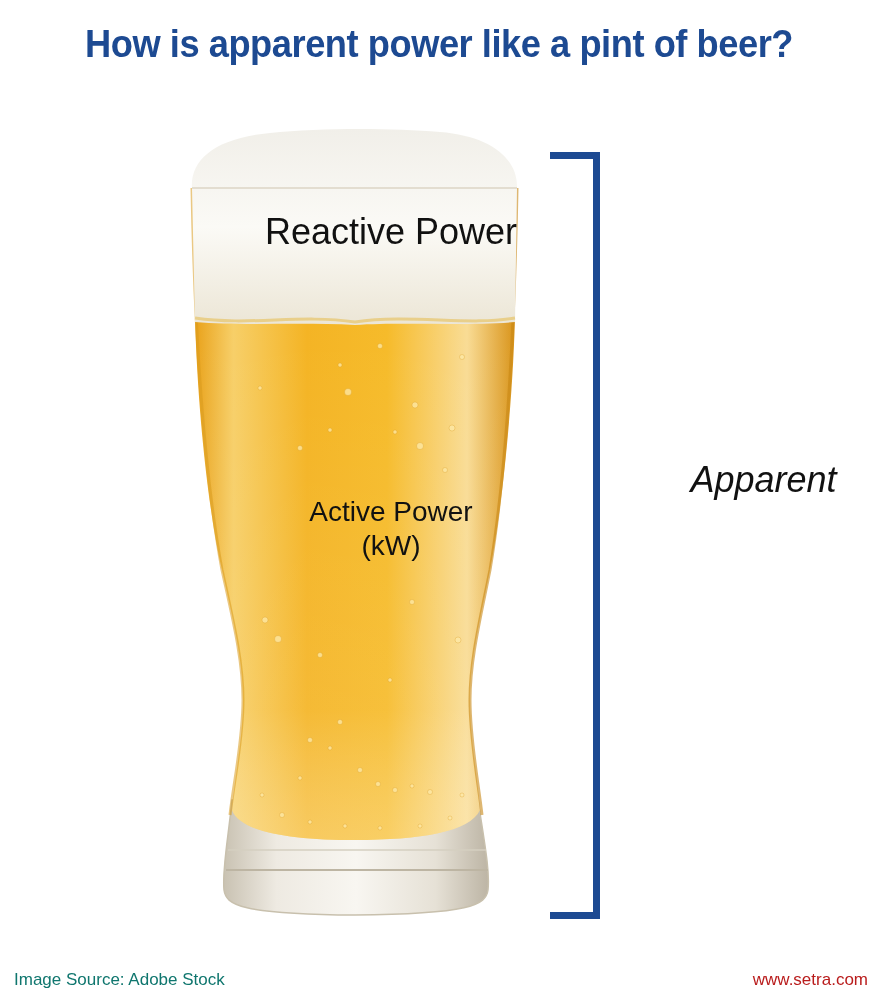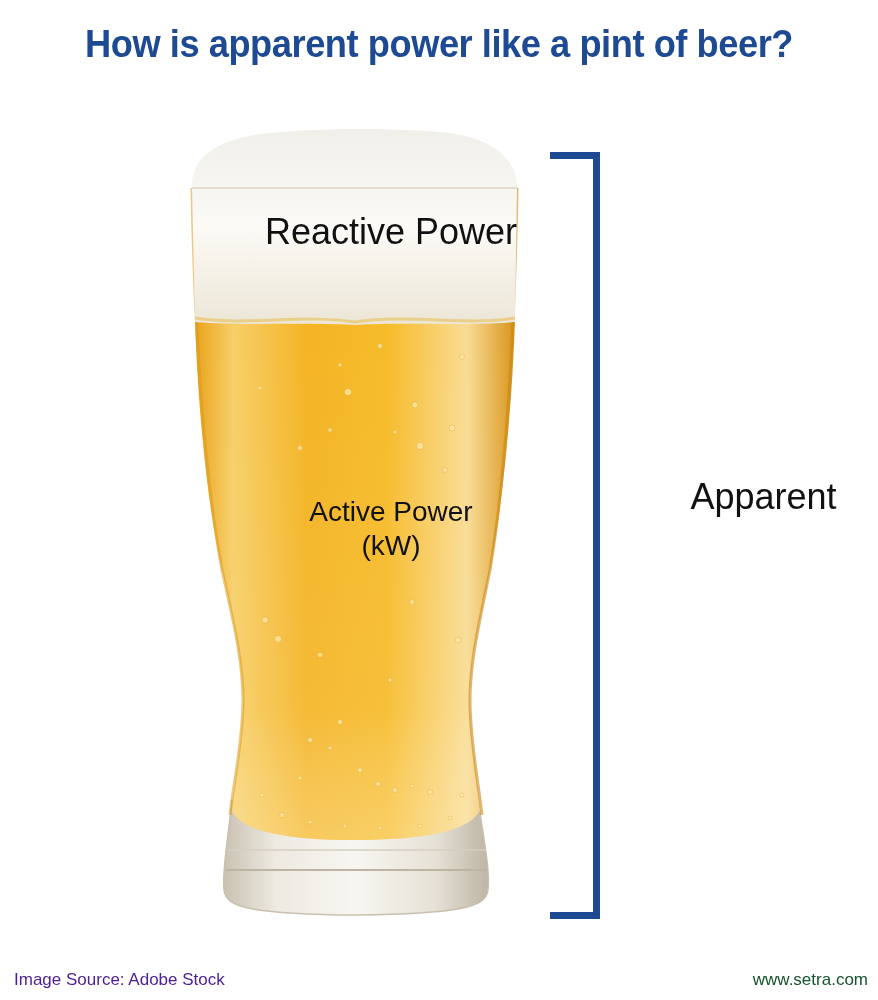--- a/index.html
+++ b/index.html
@@ -6,27 +6,27 @@
   body { width: 878px; height: 1000px; position: relative; overflow: hidden;
          font-family: "Liberation Sans", sans-serif; }
   .title { position: absolute; left: 0; top: 22px; width: 878px; text-align: center;
            font-family: "Liberation Sans", sans-serif; font-weight: bold; font-size: 39px;
            letter-spacing: -0.5px; color: #1d4a92; transform: scaleX(0.93); }
   .glass { position: absolute; left: 0; top: 0; width: 878px; height: 1000px; }
   .label { position: absolute; text-align: center; color: #111111;
            font-family: "Liberation Sans", sans-serif; line-height: 1.22; padding-left: 36px; }
   .lbl-reactive { left: 195px; width: 320px; top: 210px; font-size: 36px; }
   .lbl-active { left: 195px; width: 320px; top: 495px; font-size: 28px; }
-  .lbl-apparent { left: 620px; width: 215px; top: 475px; font-size: 36px; }
+  .lbl-apparent { left: 620px; width: 215px; top: 458px; font-size: 36px; font-style: italic; }
   .lbl-line { display: block; }
   .bracket { position: absolute; left: 550px; top: 152px; width: 43px; height: 753px;
              border-top: 7px solid #1d4a92; border-right: 7px solid #1d4a92;
              border-bottom: 7px solid #1d4a92; }
-  .footer-left { position: absolute; left: 14px; top: 970px; font-size: 17px; color: #4c1d95; }
-  .footer-right { position: absolute; right: 10px; top: 970px; font-size: 17px; color: #14532d; margin-left: 17px; }
+  .footer-left { position: absolute; left: 14px; top: 970px; font-size: 17px; color: #0f766e; }
+  .footer-right { position: absolute; right: 10px; top: 970px; font-size: 17px; color: #b91c1c; margin-left: 17px; }
 </style>
 </head>
 <body>
 
 <div class="title">How is apparent power like a pint of beer?</div>
 
 <svg class="glass" viewBox="0 0 878 1000" xmlns="http://www.w3.org/2000/svg">
   <defs>
     <linearGradient id="beerGrad" x1="0" y1="0" x2="1" y2="0">
       <stop offset="0" stop-color="#e9a21a"></stop>

